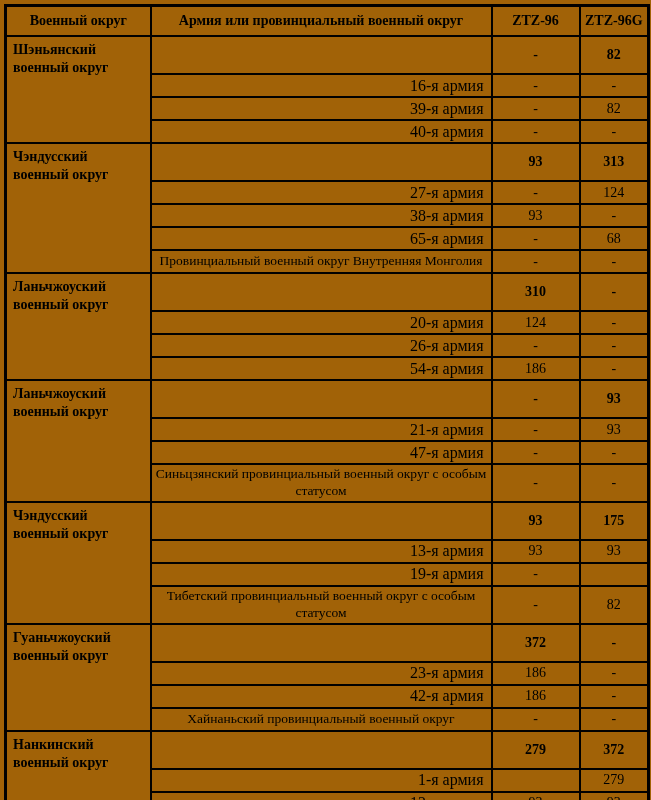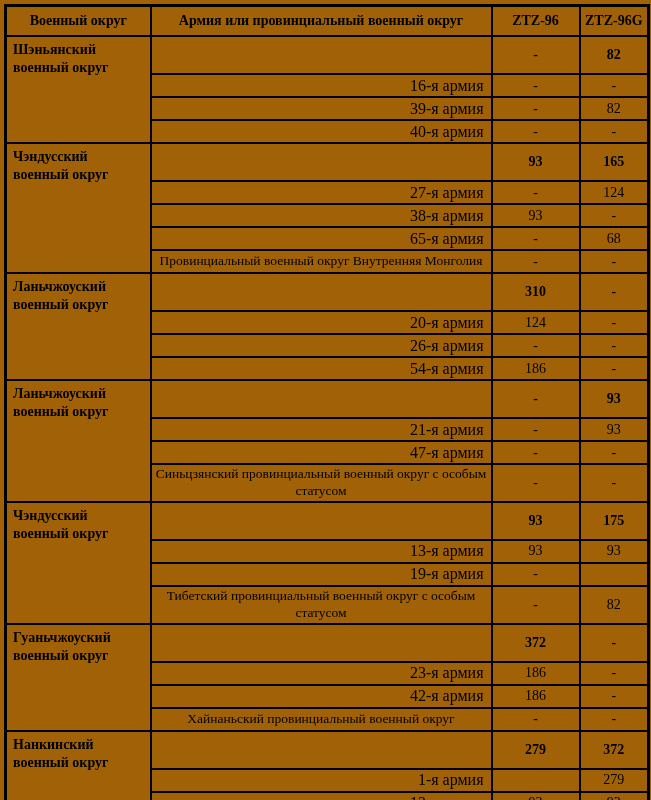--- a/index.html
+++ b/index.html
@@ -120,21 +120,21 @@
         </tr>
         <tr class="row-unit">
           <td class="label-cell label-army">40-я армия</td>
           <td class="val-cell">-</td>
           <td class="val-cell">-</td>
         </tr>
         <tr class="row-summary">
           <td class="district-cell" rowspan="5">Чэндусский военный округ</td>
           <td class="label-cell label-empty"></td>
           <td class="val-cell summary-val">93</td>
-          <td class="val-cell summary-val">165</td>
+          <td class="val-cell summary-val">313</td>
         </tr>
         <tr class="row-unit">
           <td class="label-cell label-army">27-я армия</td>
           <td class="val-cell">-</td>
           <td class="val-cell">124</td>
         </tr>
         <tr class="row-unit">
           <td class="label-cell label-army">38-я армия</td>
           <td class="val-cell">93</td>
           <td class="val-cell">-</td>

